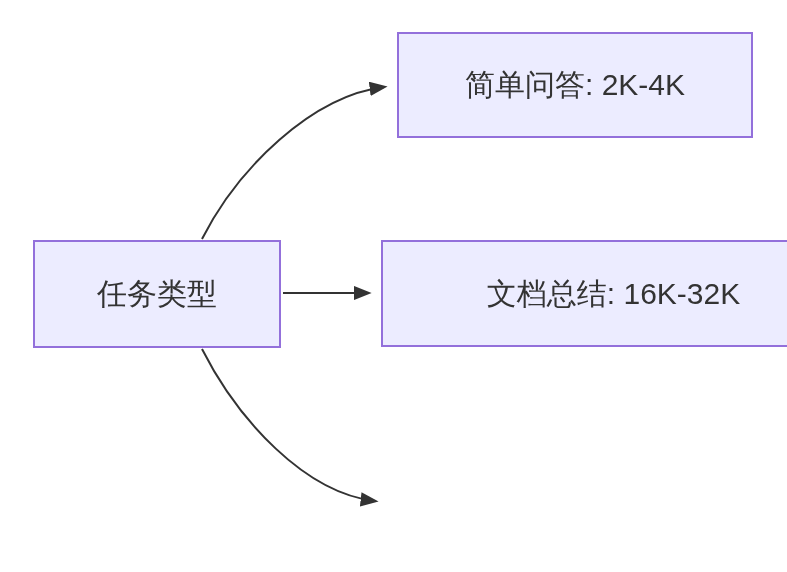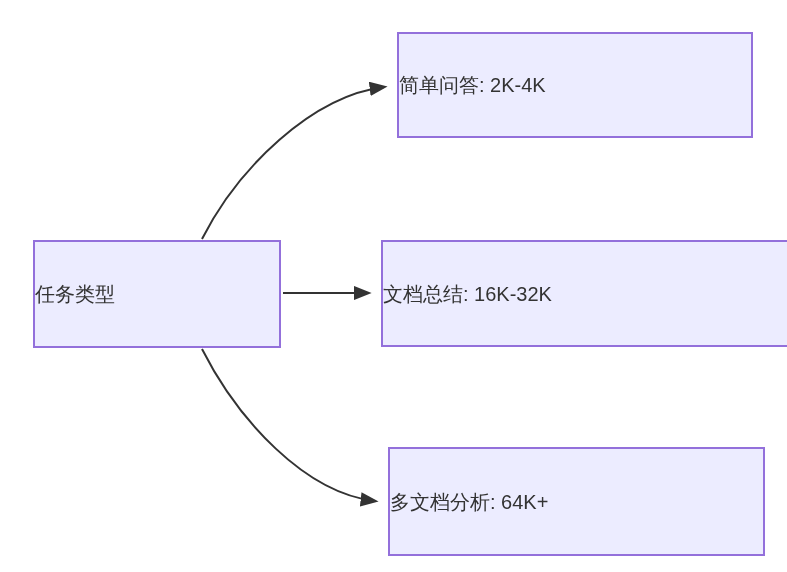--- a/index.html
+++ b/index.html
@@ -22,22 +22,23 @@
     width: 787px;
     height: 572px;
   }
   .node {
     position: absolute;
     box-sizing: border-box;
     background: #ECECFF;
     border: 2px solid #9370DB;
     display: flex;
     align-items: center;
+    justify-content: center;
     color: #333333;
-    font-size: 20px;
+    font-size: 30px;
     line-height: 1.2;
     white-space: nowrap;
   }
   .node-root   { left: 33px;  top: 240px; width: 248px; height: 108px; }
   .node-top    { left: 397px; top: 32px;  width: 356px; height: 106px; }
   .node-middle { left: 381px; top: 240px; width: 465px; height: 107px; }
   .node-bottom { left: 388px; top: 447px; width: 377px; height: 109px; }
 </style>
 </head>
 <body>
@@ -60,17 +61,14 @@
   </div>
 
   <div class="node node-top">
     <span>简单问答: 2K-4K</span>
   </div>
 
   <div class="node node-middle">
     <span>文档总结: 16K-32K</span>
   </div>
 
-  <div class="node node-bottom">
-    <span>多文档分析: 64K+</span>
-  </div>
 
 </div>
 
 </body></html>

